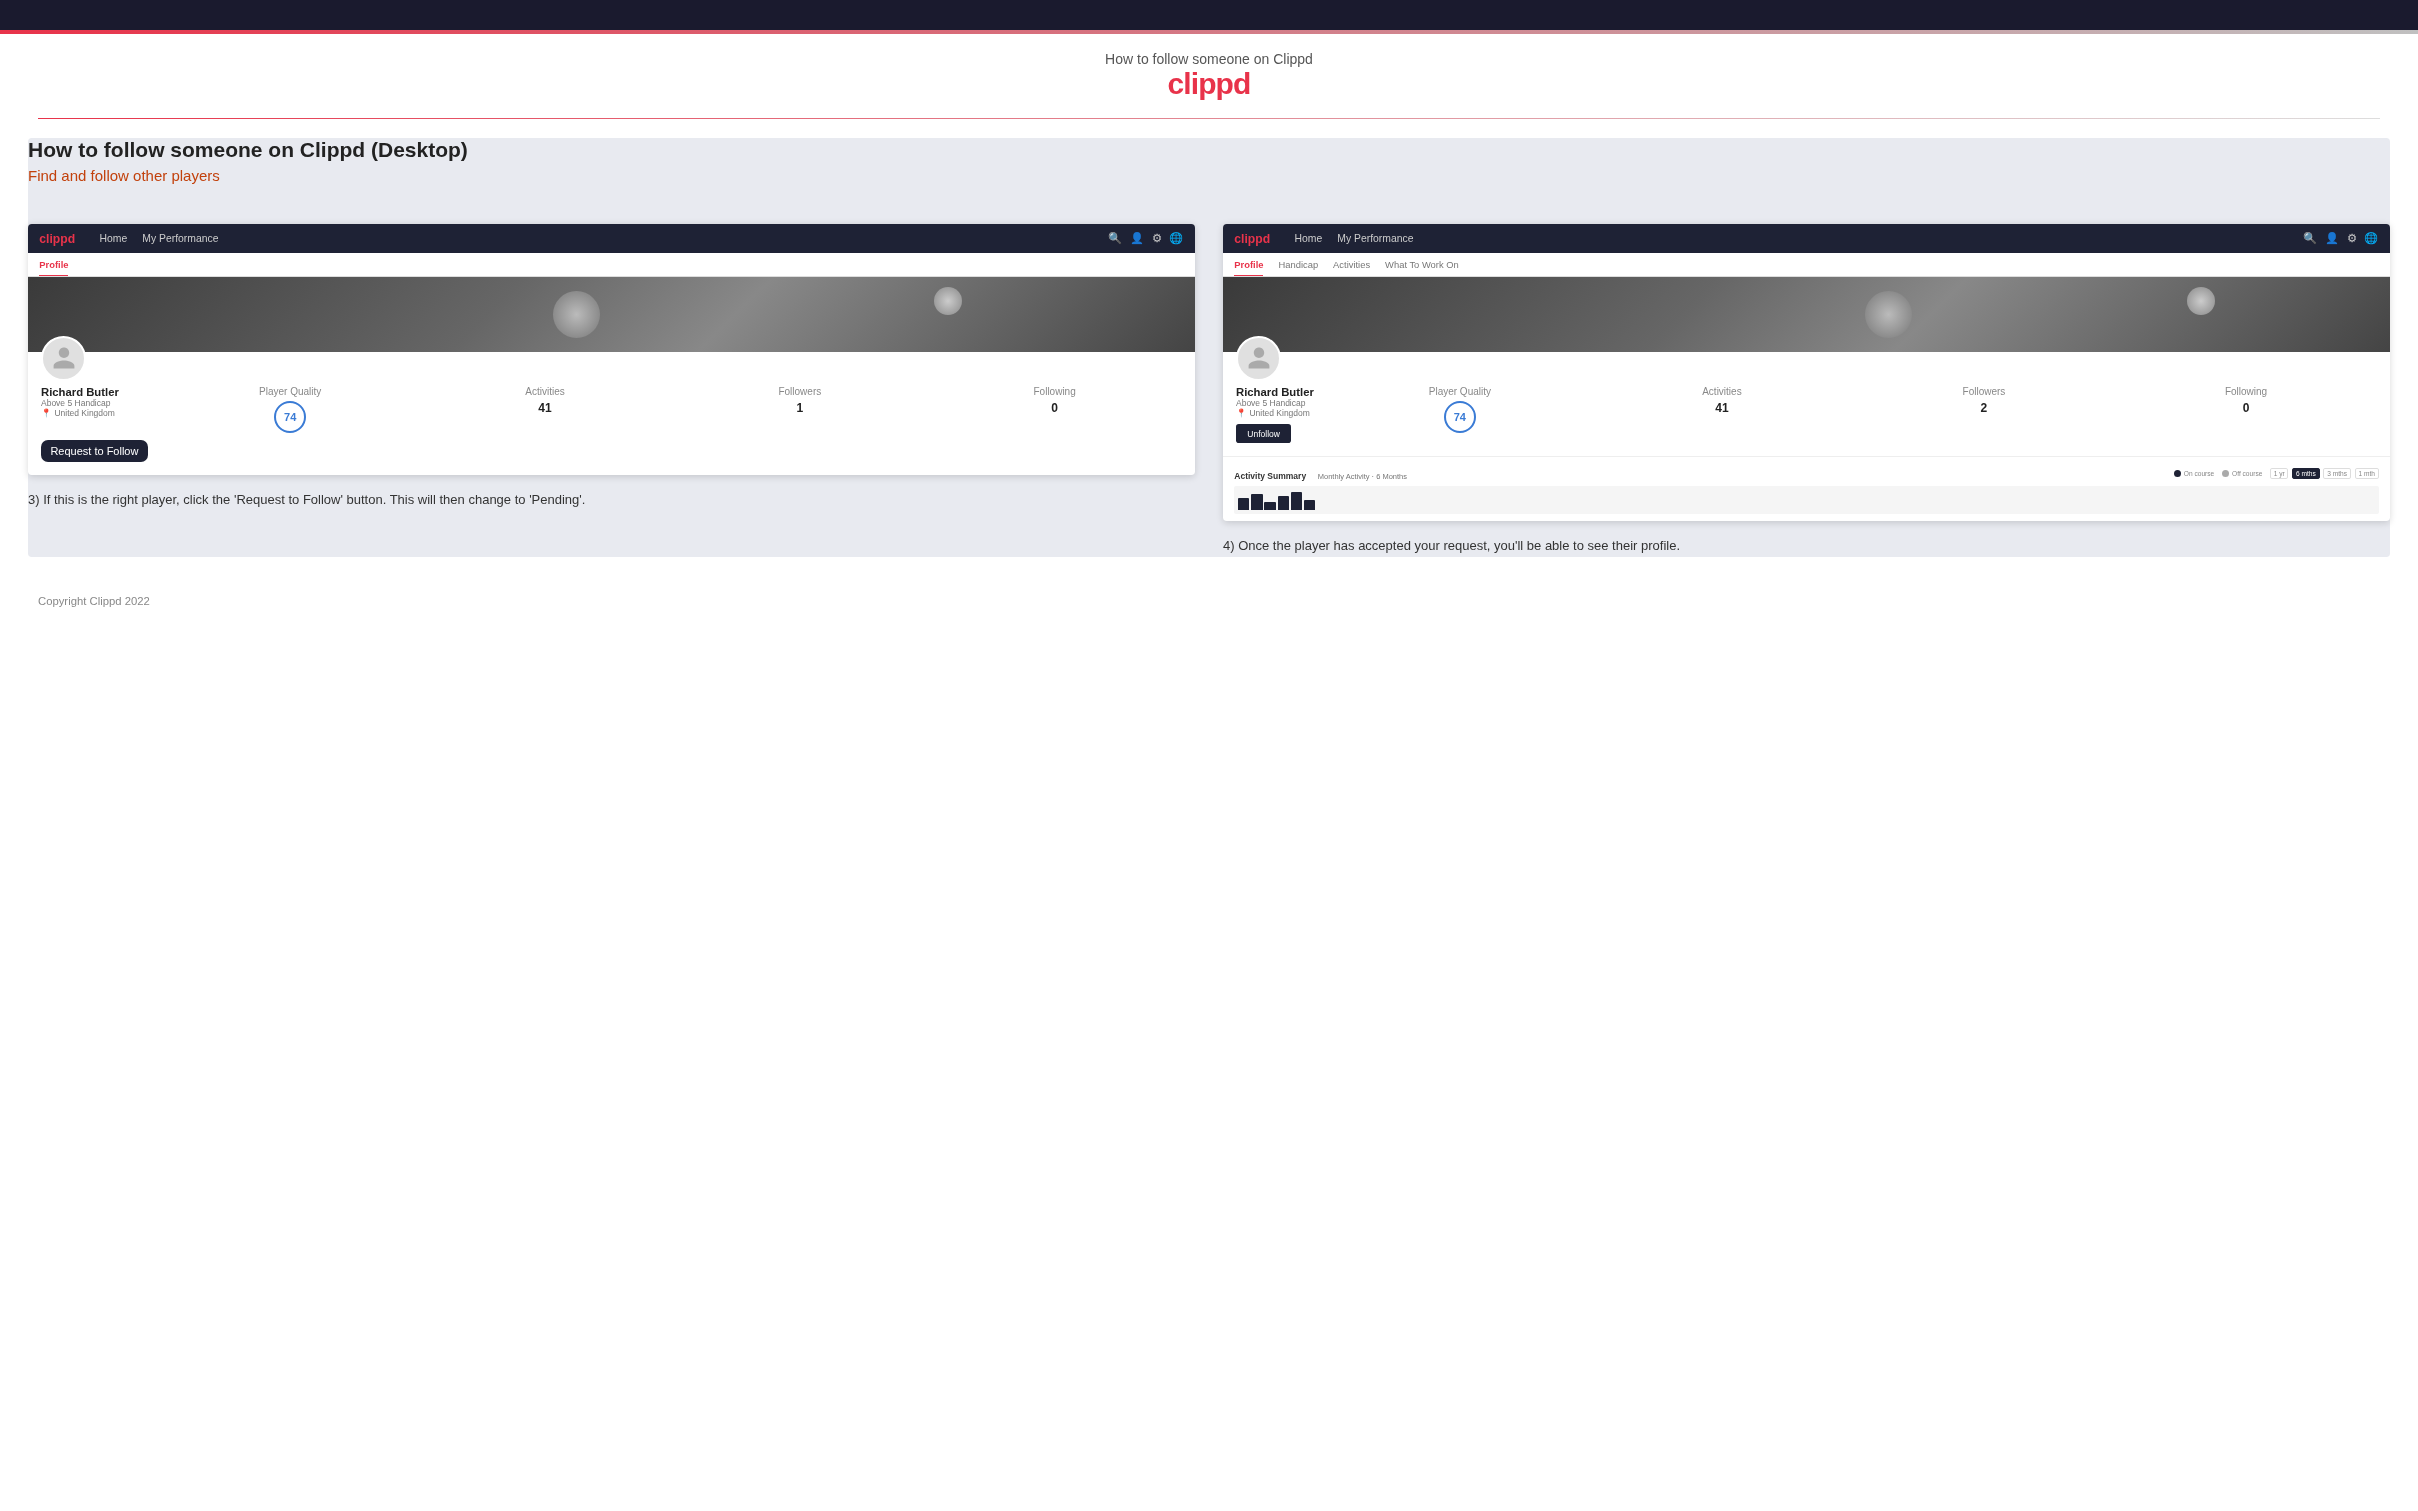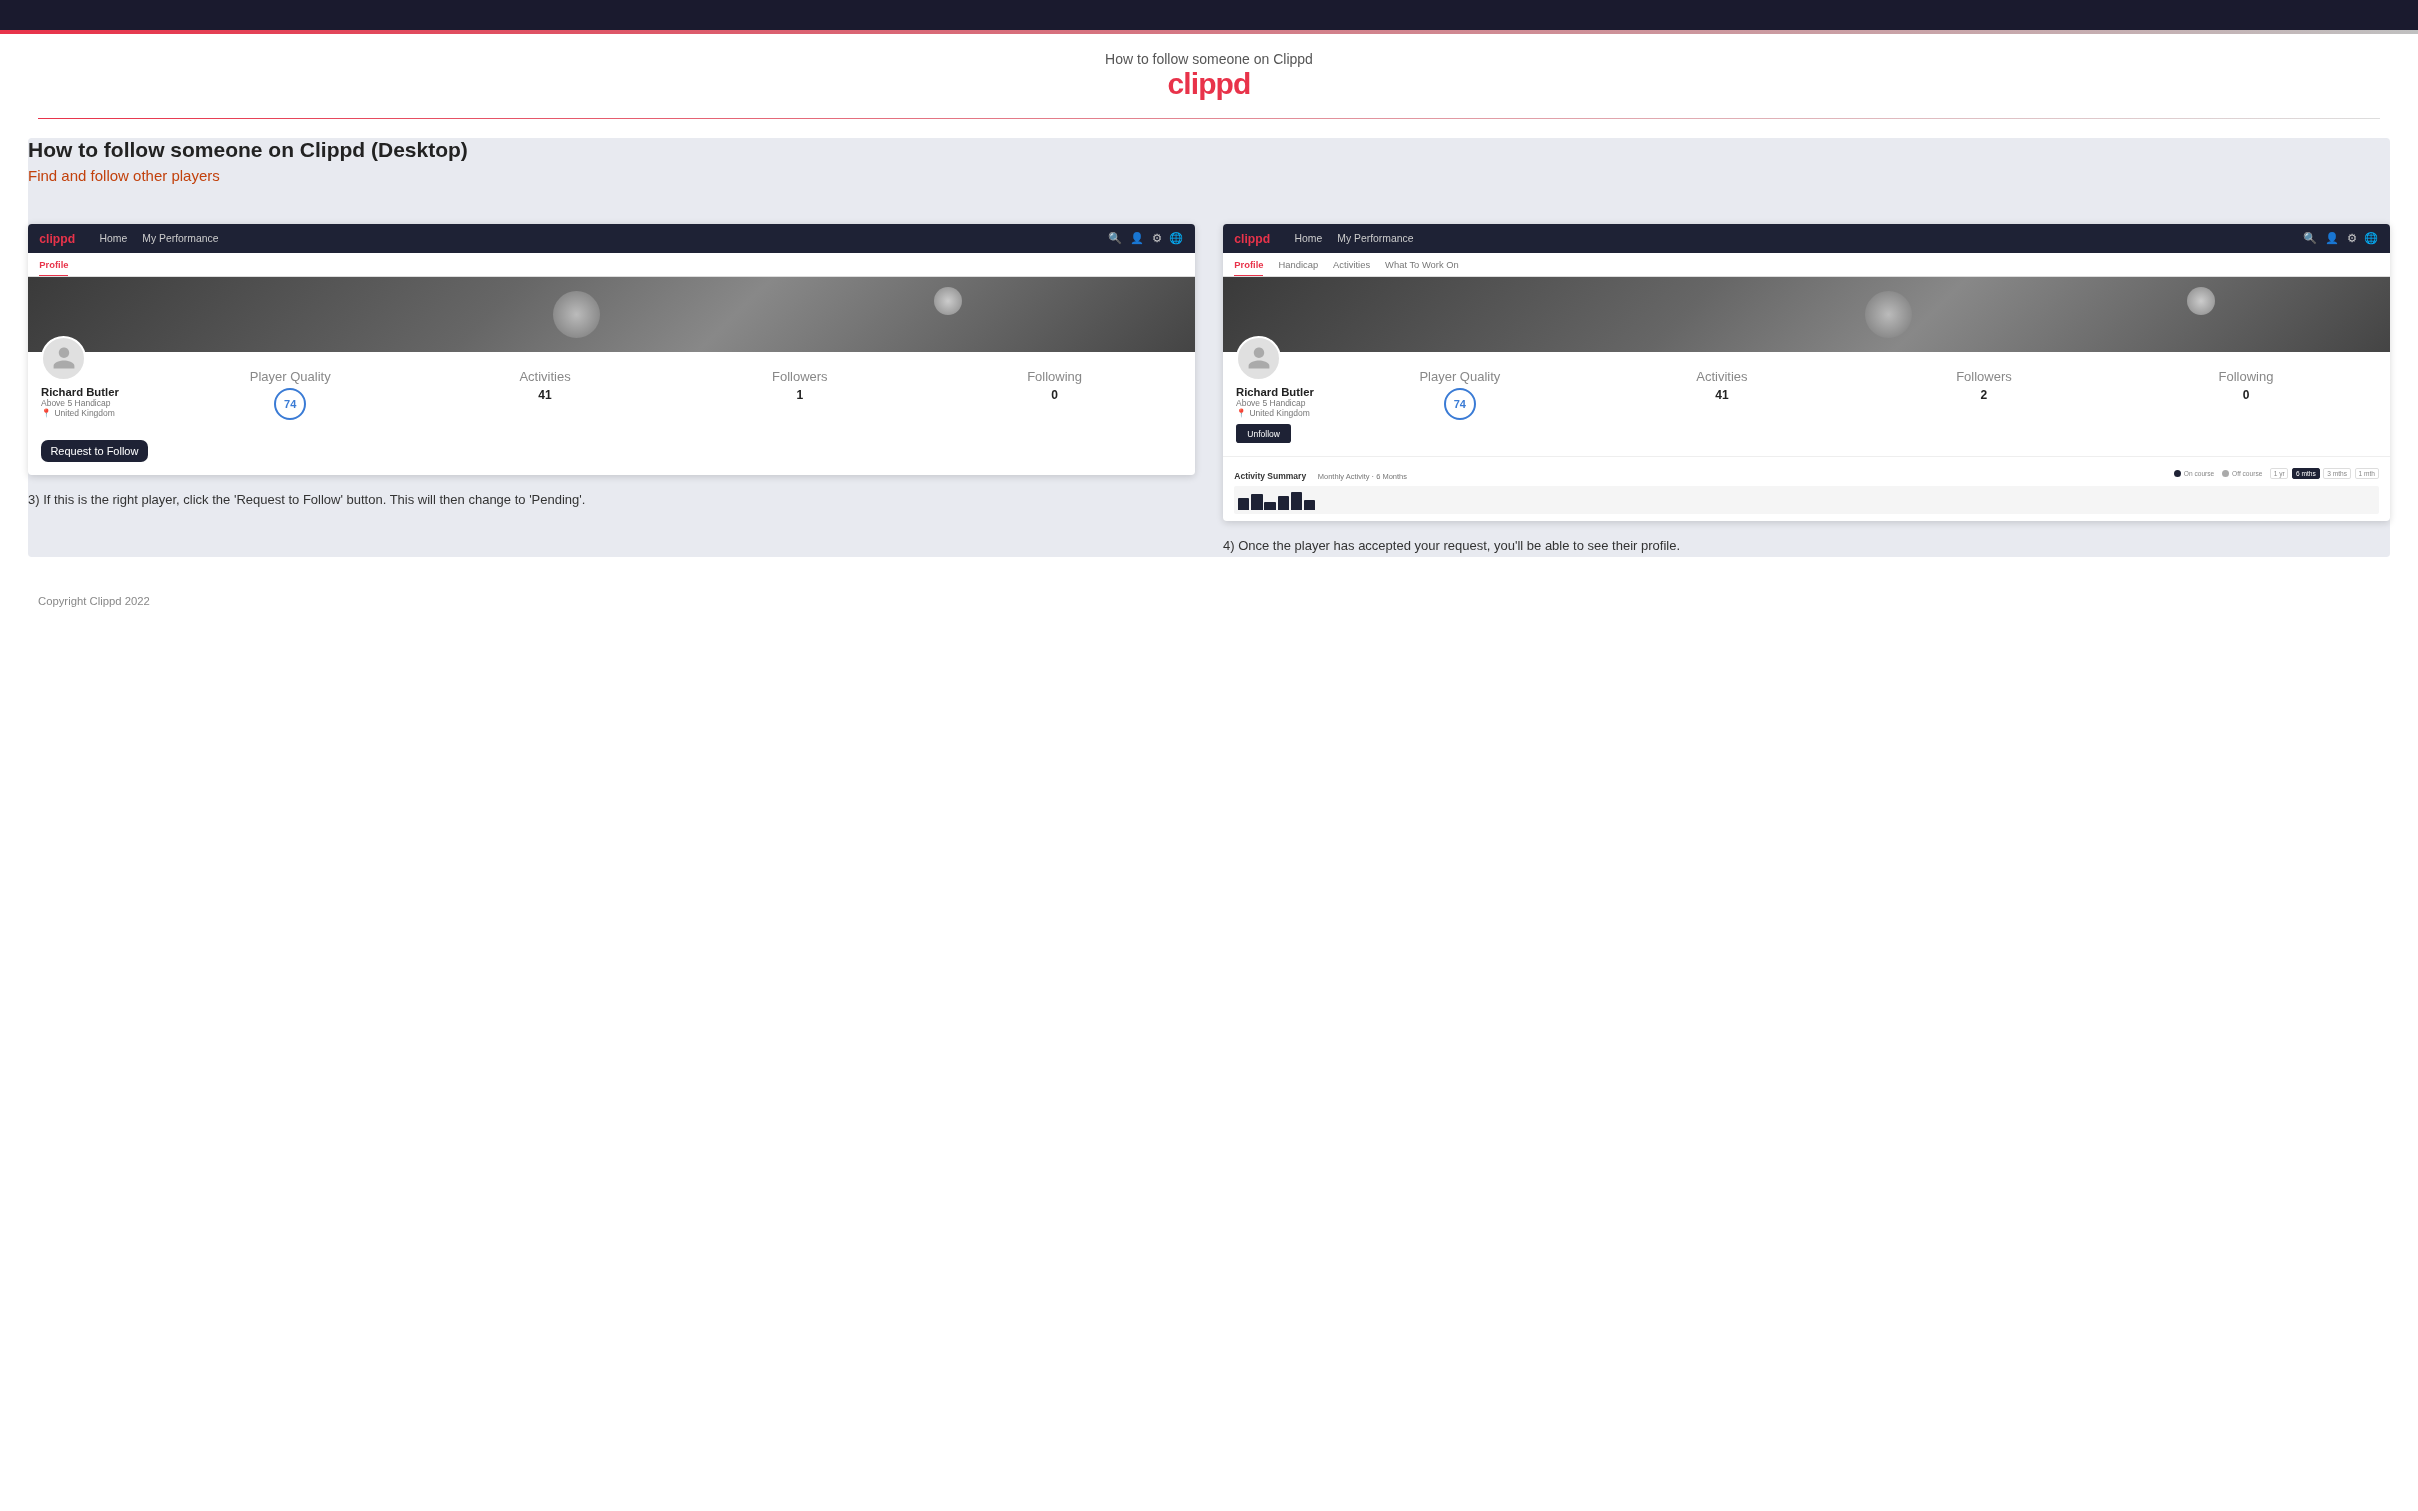--- a/index.html
+++ b/index.html
@@ -211,23 +211,24 @@
       align-items: center;
       gap: 2.8px;
     }
 
     .mockup-stat {
       flex: 1;
       text-align: center;
     }
 
     .mockup-stat-label {
-      font-size: 13px;
+      font-size: 10px;
       color: #888;
       margin-bottom: 3.8px;
+      margin-top: 17px;
     }
 
     .mockup-stat-value {
       font-size: 12px;
       font-weight: bold;
       color: #222;
     }
 
     .mockup-quality-circle {
       width: 32px;

